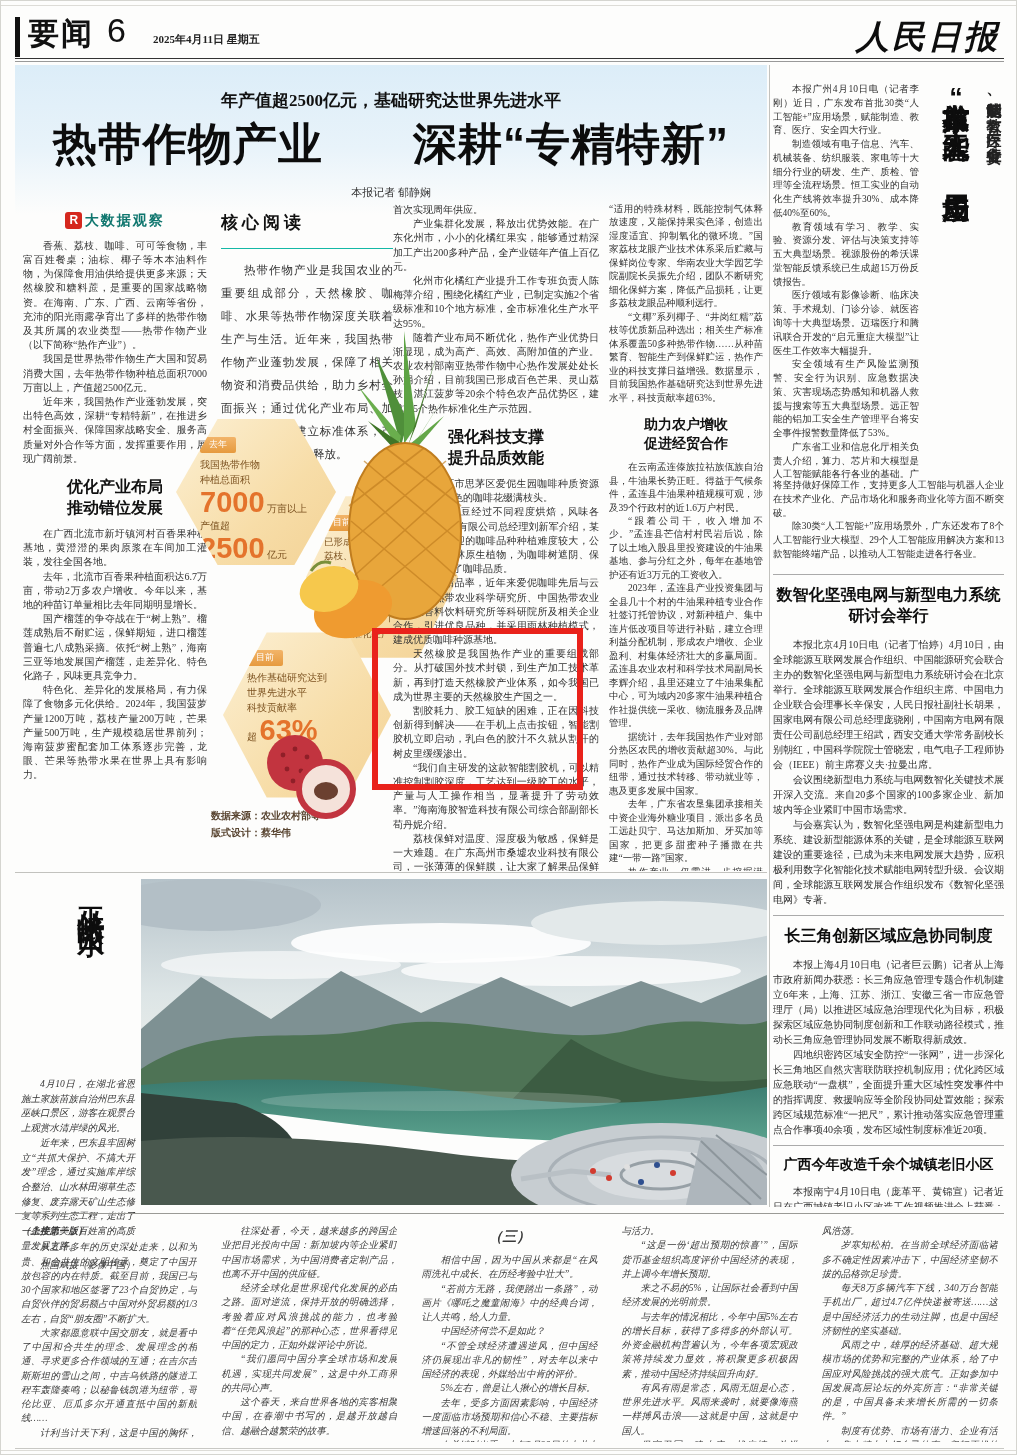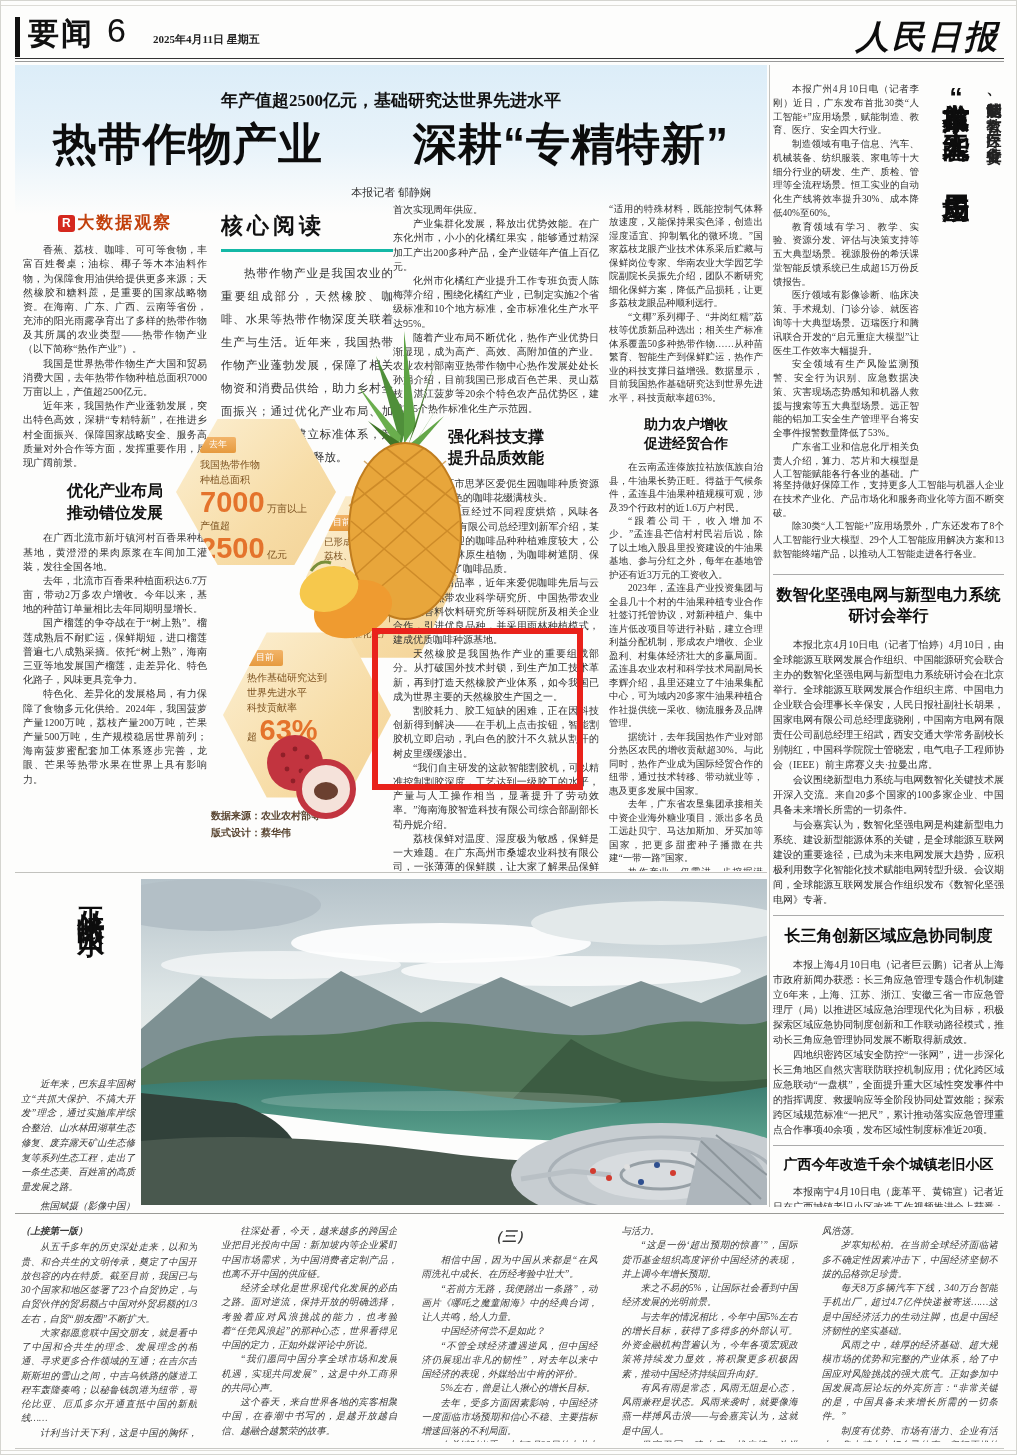--- a/index.html
+++ b/index.html
@@ -32,25 +32,25 @@
   .col .p-lead { text-indent:0; }
   .colhead { text-align:center; font-weight:bold; font-size:16px; line-height:1.35; color:#111;
              font-family:"Liberation Sans", sans-serif; margin:10px 0 8px; }
   .colhead.small { font-size:14px; }
 
   
   .datatag { text-align:center; margin-bottom:8px; }
   .datatag .r { display:inline-block; background:#d5281e; color:#fff; font-weight:bold; font-size:12px;
                 width:17px; height:17px; line-height:17px; text-align:center; border-radius:3px;
                 font-family:"Liberation Sans", sans-serif; vertical-align:middle; }
-  .datatag .t { font-size:17px; font-weight:bold; color:#c2410c; letter-spacing:2px; vertical-align:middle;
+  .datatag .t { font-size:14px; font-weight:bold; color:#0f766e; letter-spacing:2px; vertical-align:middle;
                 font-family:"Liberation Sans", sans-serif; }
   .core { position:absolute; left:206px; top:146px; width:172px; height:370px; overflow:hidden; }
-  .core h2 { font-size:22px; font-weight:bold; letter-spacing:4px; color:#111; padding-bottom:8px;
-             border-bottom:3px solid #14b8a6; margin-bottom:10px; font-family:"Liberation Sans", sans-serif; }
+  .core h2 { font-size:17px; font-weight:bold; letter-spacing:4px; color:#111; padding-bottom:14px;
+             border-bottom:1px solid #14b8a6; margin-bottom:10px; font-family:"Liberation Sans", sans-serif; }
   .core p { font-size:11.5px; line-height:2.0; text-align:justify; text-indent:2em; color:#333; }
 
   .hex { position:absolute; background:linear-gradient(135deg,#fcf0d4 0%,#f7ddA8 60%,#f3d295 100%);
          clip-path:polygon(26% 2%,74% 2%,100% 50%,74% 98%,26% 98%,0 50%);
          padding:20px 24px; color:#7c5220; font-size:10px; line-height:1.5; }
   .hex .tag { display:inline-block; background:linear-gradient(#f2b469,#e69a3e); color:#fff; font-size:9px;
               padding:1px 9px; border-radius:2px; margin-bottom:4px; font-family:"Liberation Sans", sans-serif; }
   .hex .big { color:#e4732c; font-size:29px; font-weight:bold; font-family:"Liberation Sans", sans-serif; line-height:1.1; }
   .hex .big.md { font-size:22px; }
   .hex .unit { font-size:10px; color:#7c5220; }
@@ -296,21 +296,21 @@
             <p class="p">除30类“人工智能+”应用场景外，广东还发布了8个人工智能行业大模型、29个人工智能应用解决方案和13款智能终端产品，以推动人工智能走进各行各业。</p>
           </div>
       </div>
     </div>
 
     <div class="sb-hr"></div>
     <div class="sb-art">
       <h2 style="font-size:16px; letter-spacing:0;">数智化坚强电网与新型电力系统研讨会举行</h2>
       <div>
           <p class="p">本报北京4月10日电（记者丁怡婷）4月10日，由全球能源互联网发展合作组织、中国能源研究会联合主办的数智化坚强电网与新型电力系统研讨会在北京举行。全球能源互联网发展合作组织主席、中国电力企业联合会理事长辛保安，人民日报社副社长胡果，国家电网有限公司总经理庞骁刚，中国南方电网有限责任公司副总经理王绍武，西安交通大学常务副校长别朝红，中国科学院院士管晓宏，电气电子工程师协会（IEEE）前主席赛义夫·拉曼出席。</p>
-          <p class="p">会议围绕新型电力系统与电网数智化关键技术展开深入交流。来自20多个国家的100多家企业、中国具备未来增长所需的一切条件。</p>
+          <p class="p">会议围绕新型电力系统与电网数智化关键技术展开深入交流。来自20多个国家的100多家企业、新加坡内等企业紧盯中国市场需求。</p>
           <p class="p">与会嘉宾认为，数智化坚强电网是构建新型电力系统、建设新型能源体系的关键，是全球能源互联网建设的重要途径，已成为未来电网发展大趋势，应积极利用数字化智能化技术赋能电网转型升级。会议期间，全球能源互联网发展合作组织发布《数智化坚强电网》专著。</p>
         </div>
     </div>
 
     <div class="sb-hr"></div>
     <div class="sb-art">
       <h2 style="font-size:16px;">长三角创新区域应急协同制度</h2>
       <div>
           <p class="p">本报上海4月10日电（记者巨云鹏）记者从上海市政府新闻办获悉：长三角应急管理专题合作机制建立6年来，上海、江苏、浙江、安徽三省一市应急管理厅（局）以推进区域应急治理现代化为目标，积极探索区域应急协同制度创新和工作联动路径模式，推动长三角应急管理协同发展不断取得新成效。</p>
           <p class="p">四地织密跨区域安全防控“一张网”，进一步深化长三角地区自然灾害联防联控机制应用；优化跨区域应急联动“一盘棋”，全面提升重大区域性突发事件中的指挥调度、救援响应等全阶段协同处置效能；探索跨区域规范标准“一把尺”，累计推动落实应急管理重点合作事项40余项，发布区域性制度标准近20项。</p>
@@ -325,20 +325,21 @@
         </div>
 
     </div>
   </div>
 
   <div class="sec-rule"></div>
   <div class="photo-sec">
     <div class="photo-title vtext">巫峡瞰山水</div>
     <div class="photo-cap">
       <div>
+          <p class="p">4月10日，在湖北省恩施土家族苗族自治州巴东县巫峡口景区，游客在观景台上观赏水清岸绿的风光。</p>
           <p class="p">近年来，巴东县牢固树立“共抓大保护、不搞大开发”理念，通过实施库岸综合整治、山水林田湖草生态修复、废弃露天矿山生态修复等系列生态工程，走出了一条生态美、百姓富的高质量发展之路。</p>
         </div>
       <p class="photo-credit">焦国斌摄（影像中国）</p>
     </div>
     <div class="photo-frame">
       <svg width="626" height="326" viewBox="0 0 626 326" preserveAspectRatio="none">
         <defs>
           <linearGradient id="sky" x1="0" y1="0" x2="0" y2="1">
             <stop offset="0" stop-color="#b6c3ca"></stop>
               <stop offset="0.55" stop-color="#dde5e6"></stop>
@@ -412,21 +413,21 @@
           <p class="p">去年，受多方面因素影响，中国经济一度面临市场预期和信心不稳、主要指标增速回落的不利局面。</p>
           <p class="p">在关键时出手，去年9月26日的中共中央政治局会议及时作出部署，一揽子增量政策密集推出，成为“宏观调控的一次里程碑式出手”，不仅稳住了经济增长，更增强了经济发展的韧性</p>
         </div>
     </div>
     <div class="bcol">
       <p class="p-lead">与活力。</p>
       <div>
           <p class="p">“这是一份‘超出预期的惊喜’”，国际货币基金组织高度评价中国经济的表现，并上调今年增长预期。</p>
           <p class="p">来之不易的5%，让国际社会看到中国经济发展的光明前景。</p>
           <p class="p">与去年的情况相比，今年中国5%左右的增长目标，获得了多得多的外部认可。外资金融机构普遍认为，今年各项宏观政策将持续发力显效，将积聚更多积极因素，推动中国经济持续回升向好。</p>
-          <p class="p">有风有雨是常态，风雨无阻是心态，风雨兼程是状态。风雨来袭时，就要像海燕一样搏风击浪——与会嘉宾认为，这就是中国人。</p>
+          <p class="p">有风有雨是常态，风雨无阻是心态，世界先进水平。风雨来袭时，就要像海燕一样搏风击浪——这就是中国，这就是中国人。</p>
           <p class="p">保家卫国、建小康、战疫情、斗洪水、化危机、应变局……危中寻机，中国就是这样一路闯过险滩、跨过激流，短期常有波折，但长远看则是东</p>
         </div>
     </div>
     <div class="bcol">
       <p class="p-lead">风浩荡。</p>
       <div>
           <p class="p">岁寒知松柏。在当前全球经济面临诸多不确定性因素冲击下，中国经济坚韧不拔的品格弥足珍贵。</p>
           <p class="p">每天8万多辆汽车下线，340万台智能手机出厂，超过4.7亿件快递被寄送……这是中国经济活力的生动注脚，也是中国经济韧性的坚实基础。</p>
           <p class="p">风雨之中，雄厚的经济基础、超大规模市场的优势和完整的产业体系，给了中国应对风险挑战的强大底气。正如参加中国发展高层论坛的外宾所言：“非常关键的是，中国具备未来增长所需的一切条件。”</p>
           <p class="p">制度有优势、市场有潜力、企业有活力，集中精力办好自己的事，坚韧不拔的中国经济必将在风雨后更加茁壮。</p>

